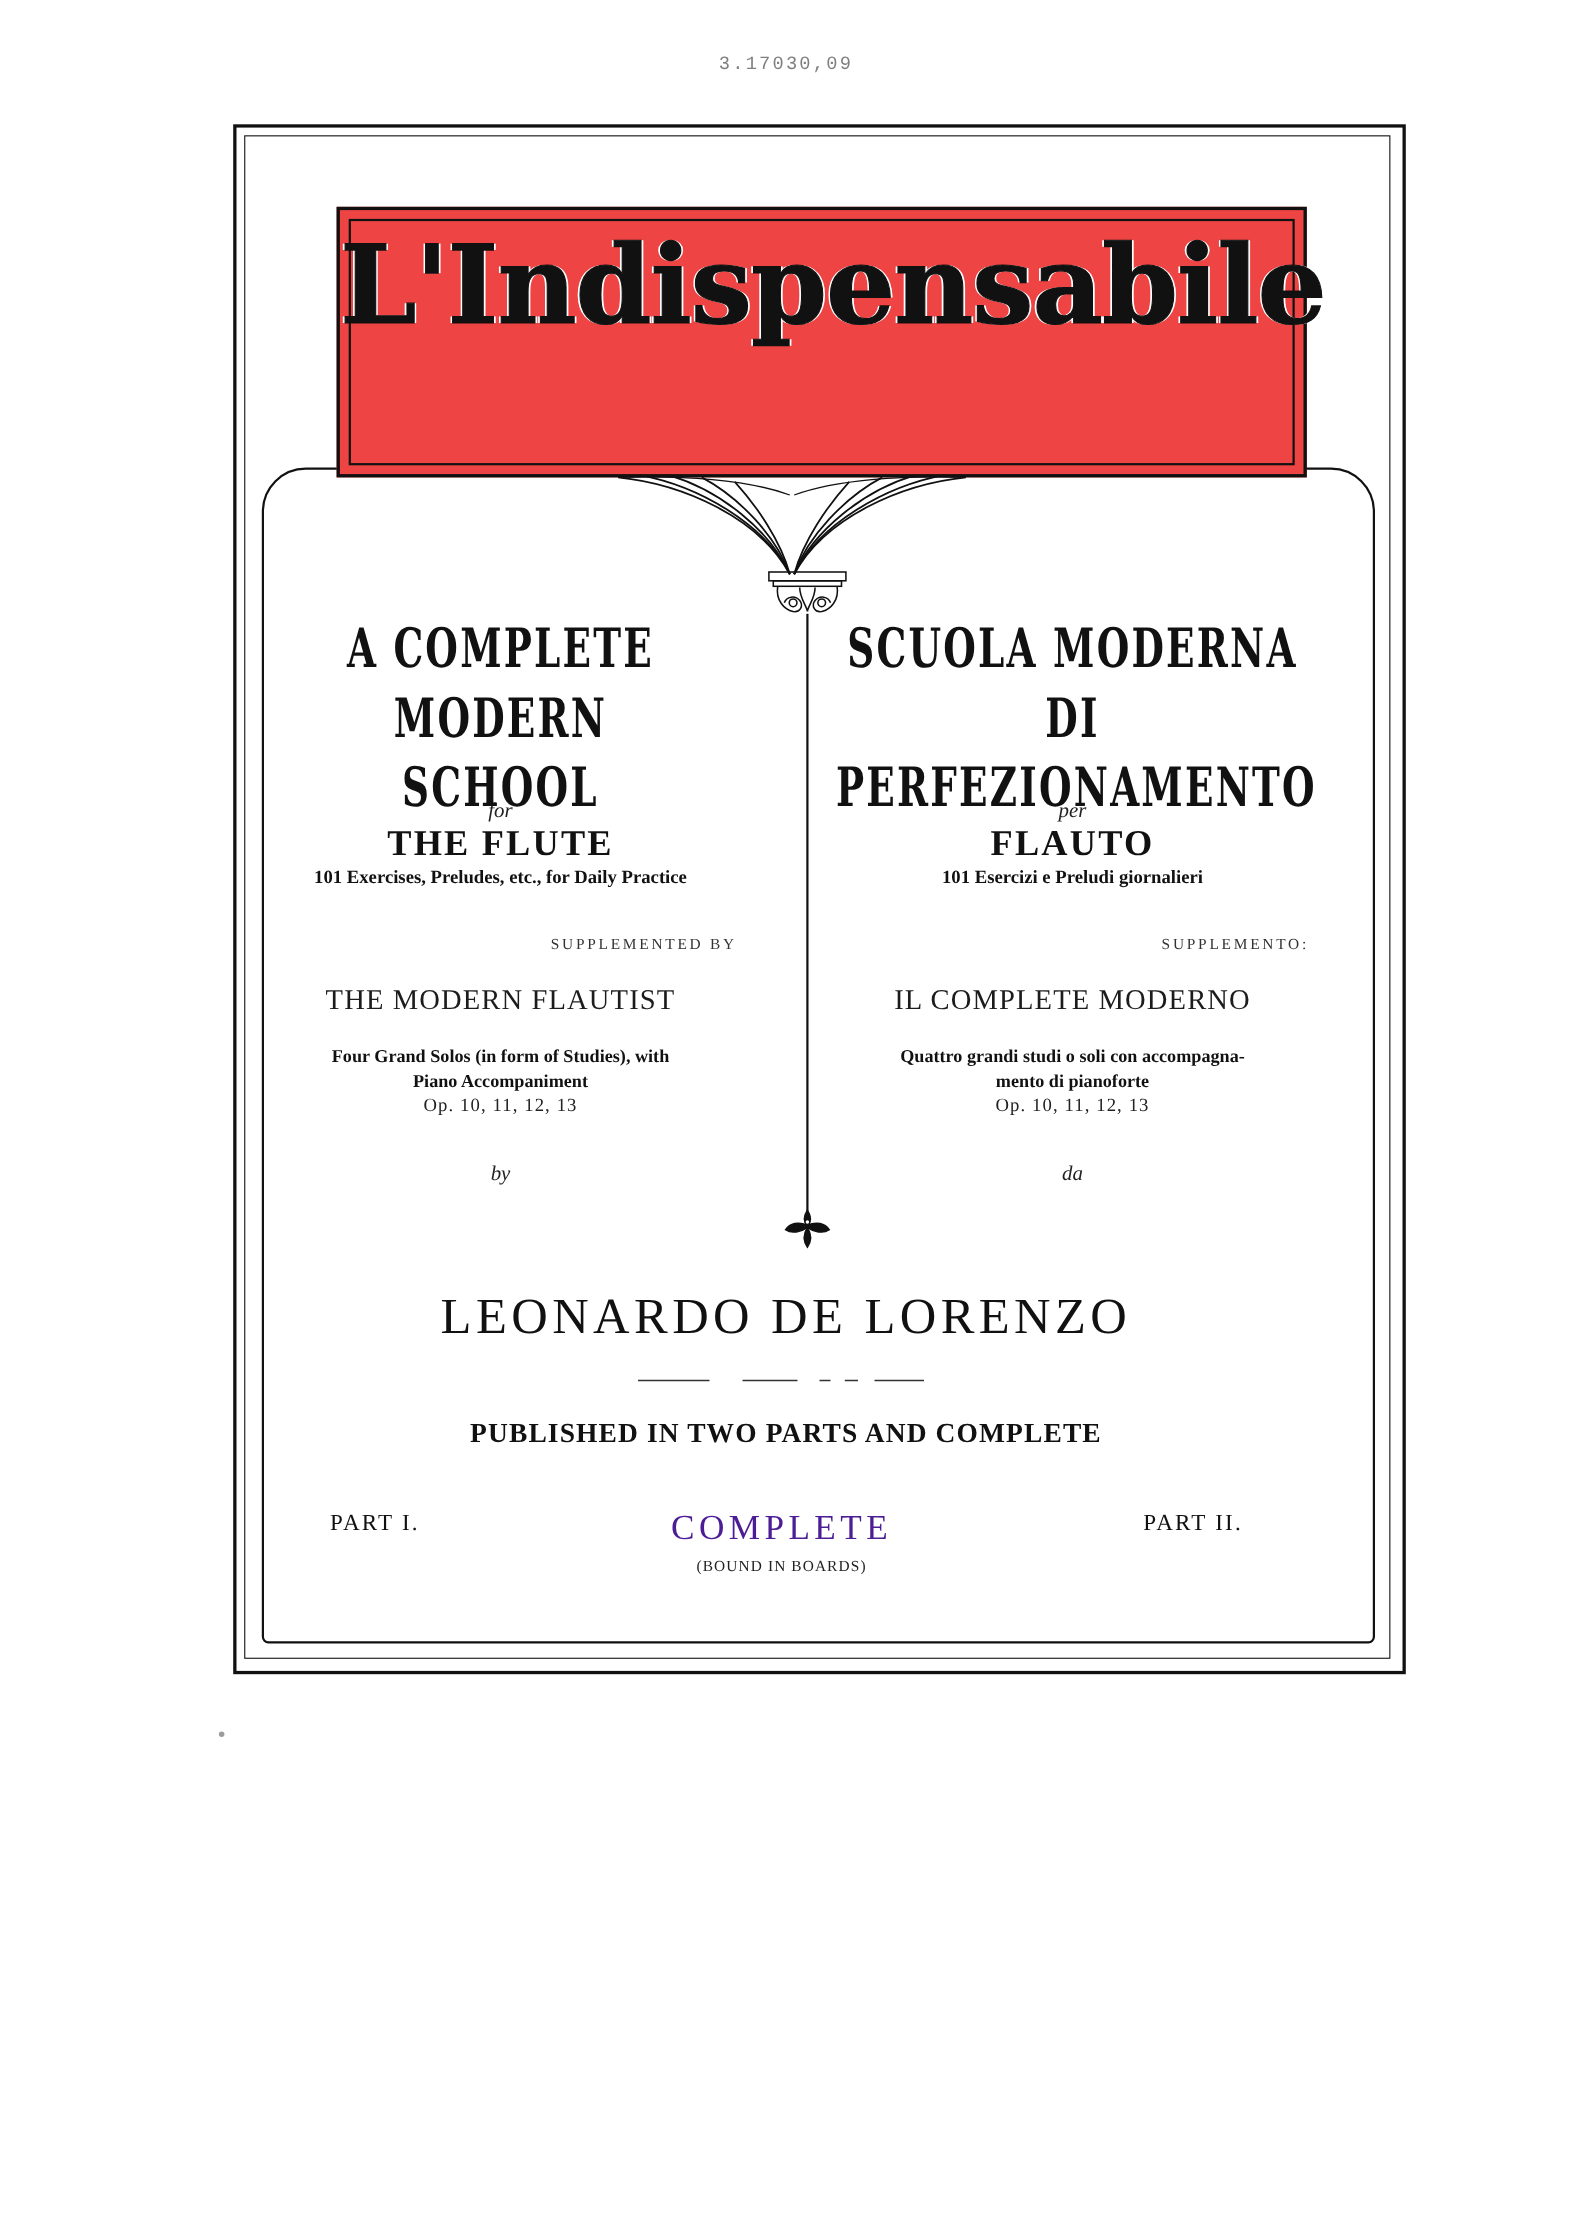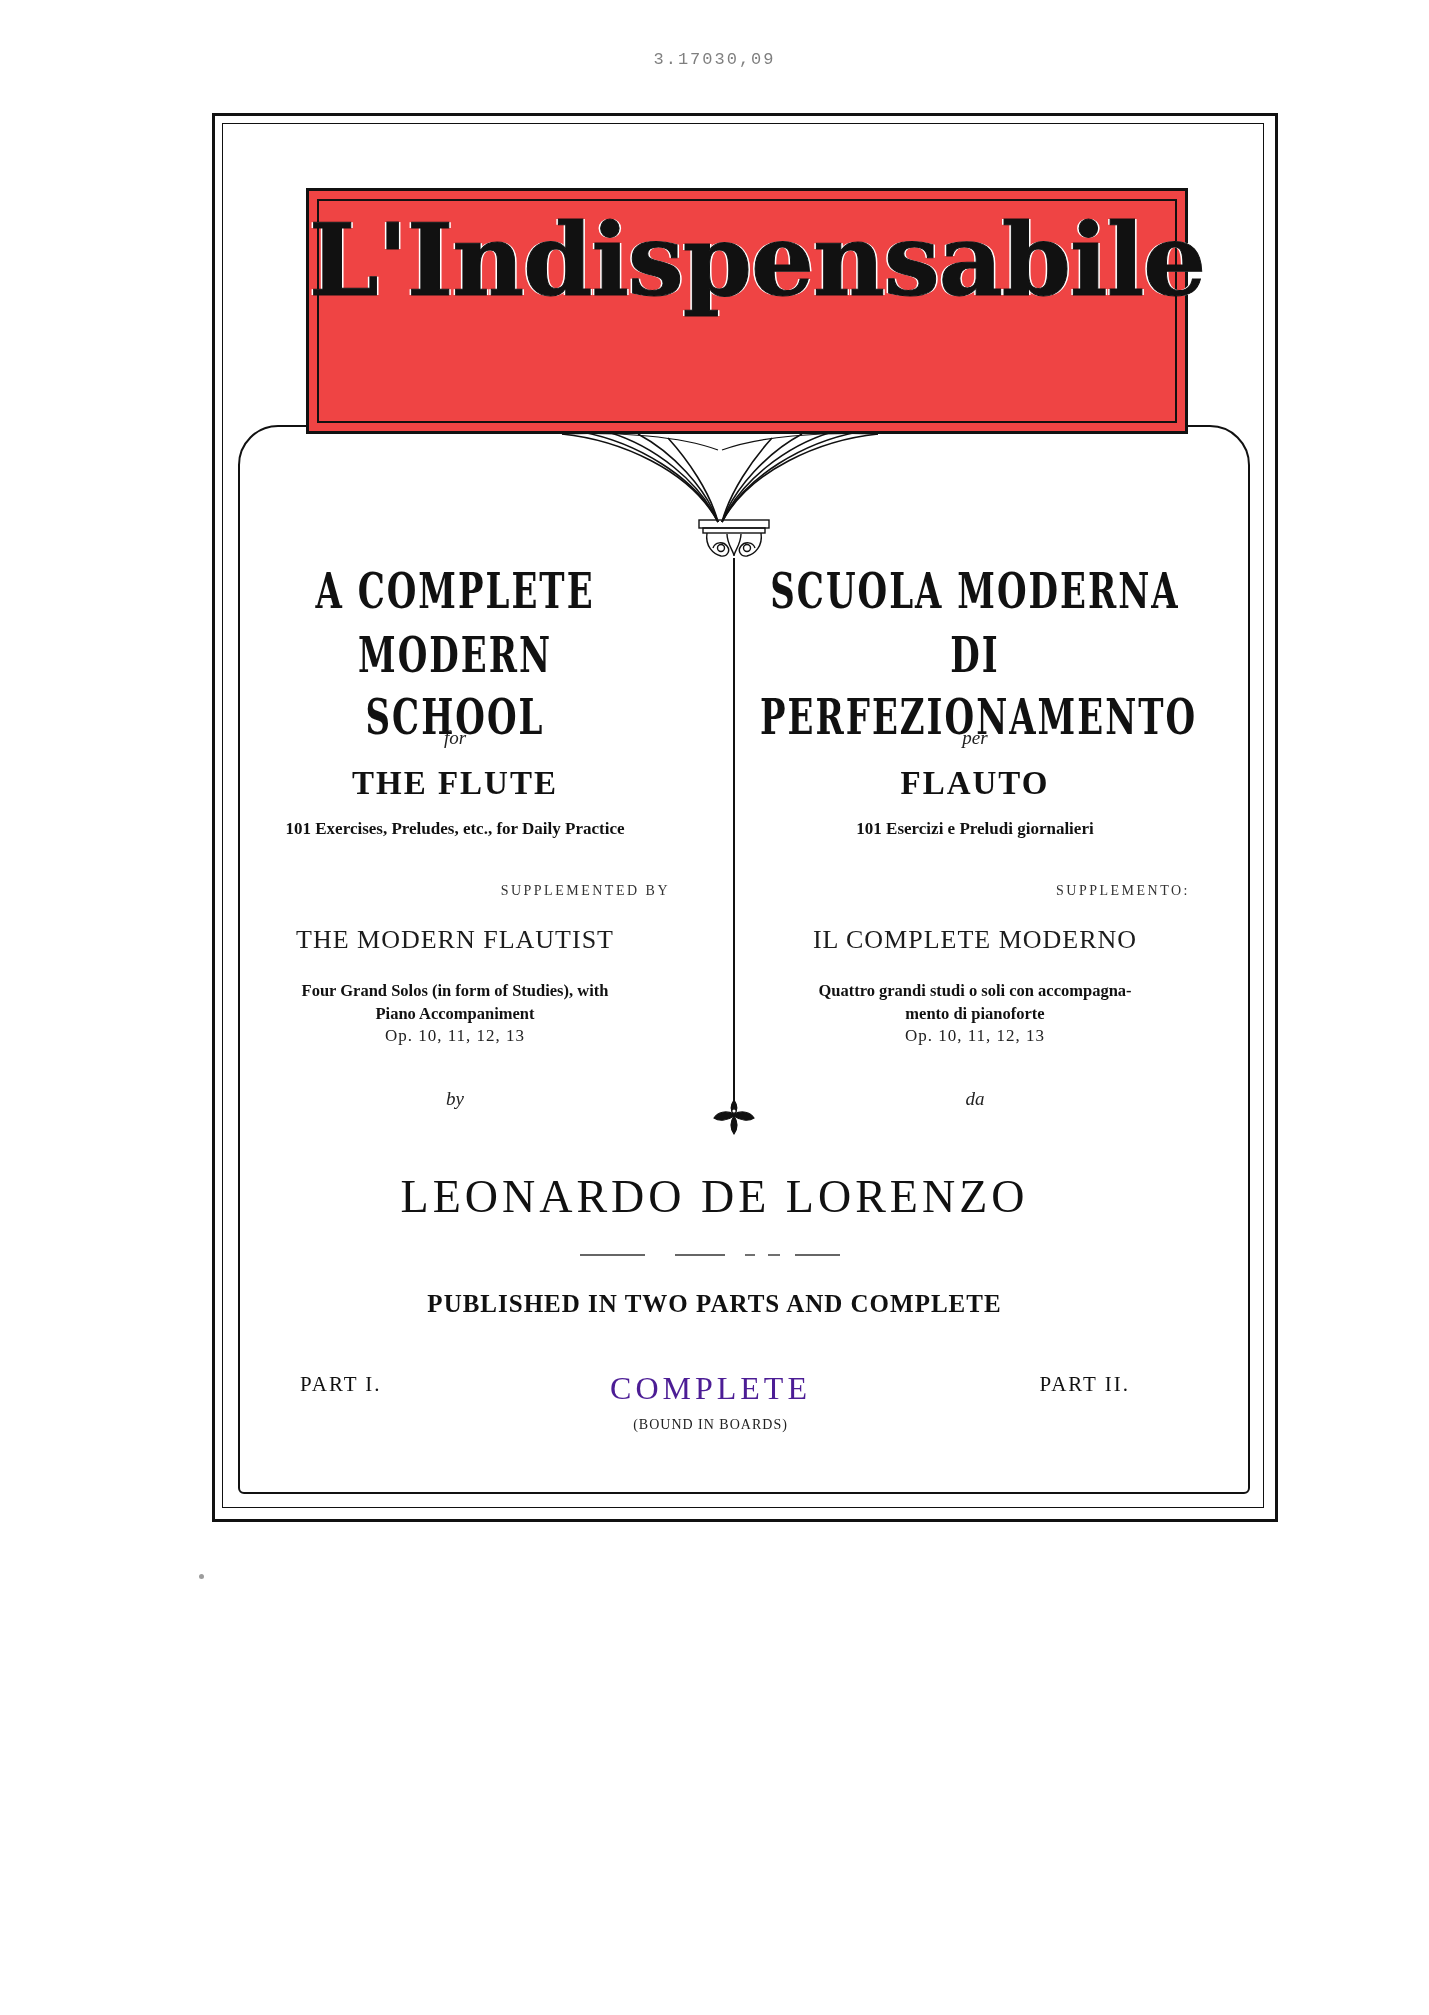--- a/index.html
+++ b/index.html
@@ -163,28 +163,28 @@
     font-style: italic;
     font-size: 19px;
     margin-top: 18px;
     color: #222;
   }
   .instrument {
     font-family: "Liberation Serif", serif;
     font-weight: 700;
     font-size: 33px;
     letter-spacing: 2px;
-    margin-top: 16px;
+    margin-top: 0;
     color: #111;
   }
   .subline {
     font-family: "Liberation Serif", serif;
     font-weight: 700;
     font-size: 17px;
-    margin-top: 17px;
+    margin-top: 2px;
     color: #111;
   }
   .suppl-label {
     font-family: "Liberation Serif", serif;
     font-size: 14px;
     letter-spacing: 2.5px;
     margin-top: 44px;
     color: #333;
     text-align: right;
   }

